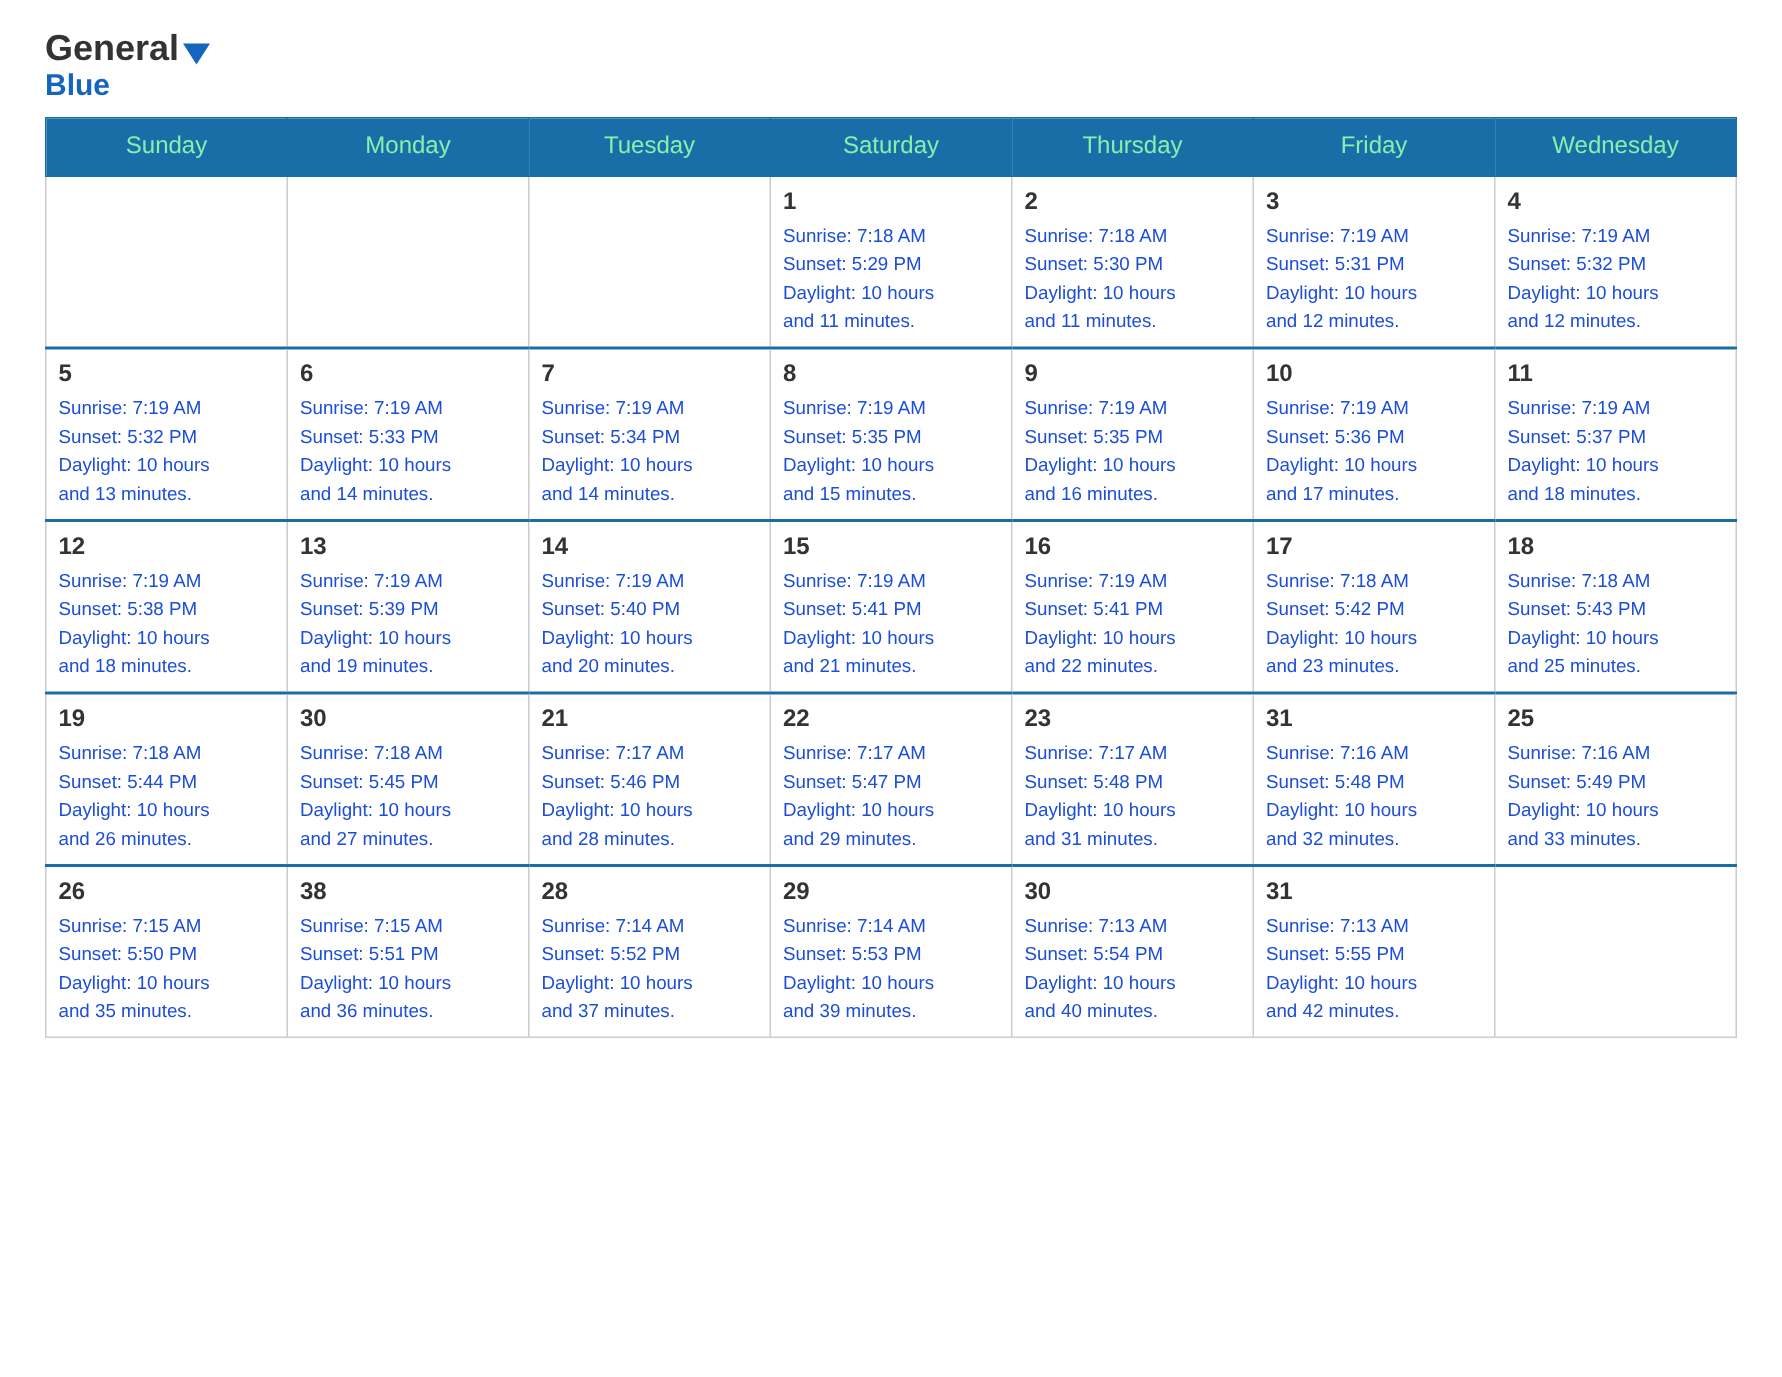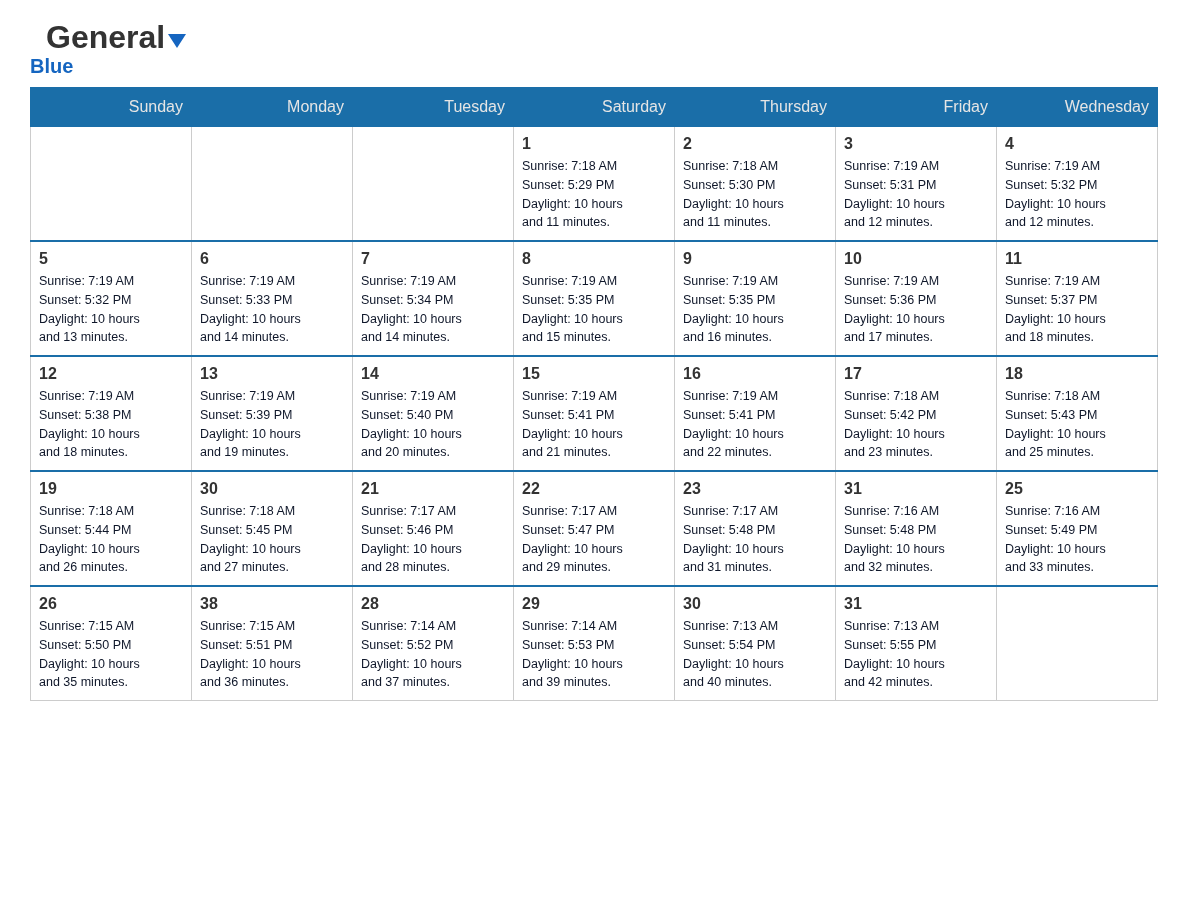--- a/index.html
+++ b/index.html
@@ -35,23 +35,23 @@
       color: #555;
       margin-top: 4px;
     }
     .calendar {
       width: 100%;
       border-collapse: collapse;
       margin-top: 10px;
     }
     .calendar th {
       background-color: #1a6ea8;
-      color: #e5e5e5;
+      color: #86efac;
       padding: 10px 8px;
-      text-align: right;
+      text-align: center;
       font-size: 16px;
       font-weight: normal;
       border: 1px solid #1a6ea8;
     }
     .calendar td {
       vertical-align: top;
       padding: 8px;
       border: 1px solid #ccc;
       width: calc(100% / 7);
       font-size: 13px;
@@ -60,37 +60,37 @@
     }
     .day-number {
       font-size: 16px;
       font-weight: bold;
       display: block;
       margin-bottom: 4px;
     }
     .day-info {
       font-size: 12.5px;
       line-height: 1.5;
-      color: #0f172a;
+      color: #1d4ed8;
     }
     .empty-cell {
       background: #fff;
     }
     .row-divider td {
       border-top: 2px solid #1a6ea8;
     }
   </style>
 </head>
 <body>
 
 <div class="header">
   <div class="logo">
   <div style="display:flex;flex-direction:column;line-height:1.1">
     <div style="display:flex;align-items:center">
-      <span style="font-size:32px;font-weight:bold;color:#333;margin-left:16px;">General</span>
+      <span style="font-size:24px;font-weight:bold;color:#333;">General</span>
       <span style="display:inline-block;width:0;height:0;border-left:9px solid transparent;border-right:9px solid transparent;border-top:14px solid #1565c0;margin-left:3px;margin-top:6px;"></span>
     </div>
     <span style="font-size:20px;font-weight:bold;color:#1565c0;">Blue</span>
   </div>
 </div>
   <div class="title-section">
     <div class="calendar-title"></div>
     <div class="calendar-subtitle"></div>
   </div>
 </div>

